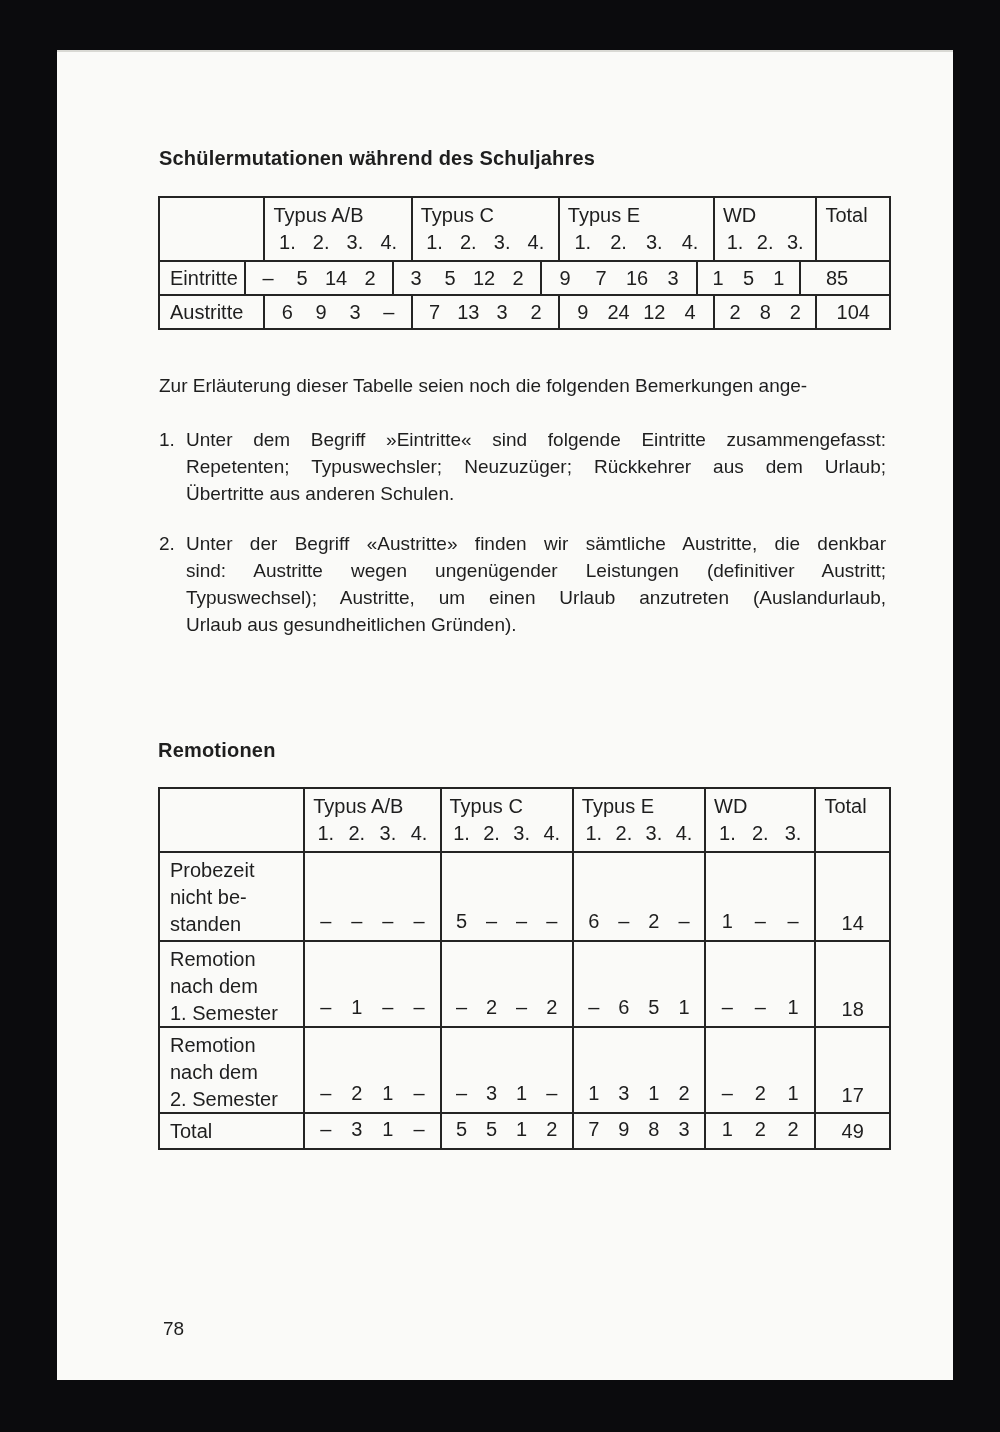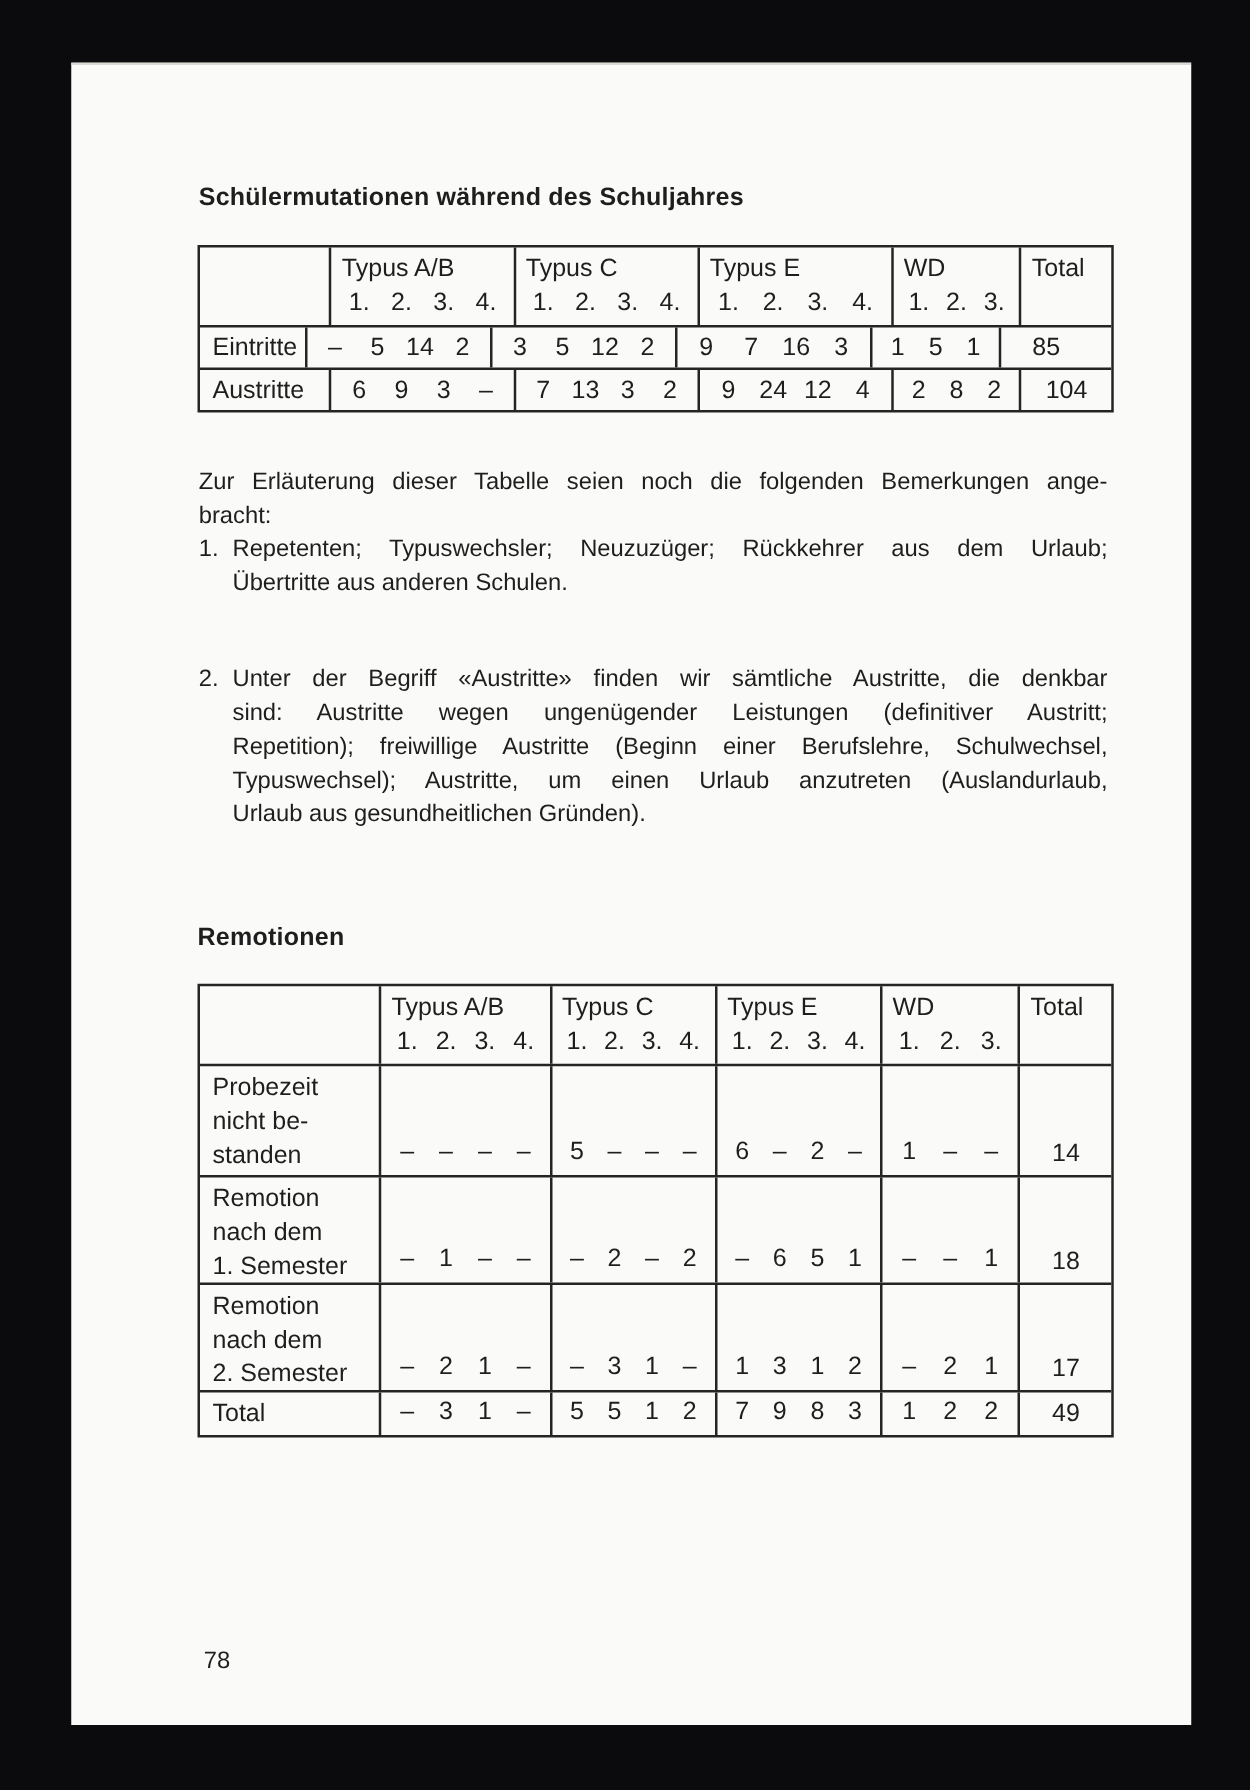--- a/index.html
+++ b/index.html
@@ -193,37 +193,36 @@
           </div>
         </div>
       <div class="td total-cell" style="width:74px">
           <span>104</span>
         </div>
     </div>
   </div>
 
   <div class="abs body-text jus" style="left:102px; top:322px; width:727px;">
       <div class="tline">Zur Erläuterung dieser Tabelle seien noch die folgenden Bemerkungen ange-</div>
-      <div class="tline">bracht:</div>
     </div>
 
   <div class="note body-text" style="left:102px; top:376px; width:727px;">
     <div class="marker">1.</div>
     <div class="lines jus">
+        <div class="tline">Unter dem Begriff »Eintritte« sind folgende Eintritte zusammengefasst:</div>
         <div class="tline">Repetenten; Typuswechsler; Neuzuzüger; Rückkehrer aus dem Urlaub;</div>
         <div class="tline">Übertritte aus anderen Schulen.</div>
       </div>
   </div>
 
   <div class="note body-text" style="left:102px; top:480px; width:727px;">
     <div class="marker">2.</div>
     <div class="lines jus">
         <div class="tline">Unter der Begriff «Austritte» finden wir sämtliche Austritte, die denkbar</div>
         <div class="tline">sind: Austritte wegen ungenügender Leistungen (definitiver Austritt;</div>
-        <div class="tline">Repetition); freiwillige Austritte (Beginn einer Berufslehre, Schulwechsel,</div>
         <div class="tline">Typuswechsel); Austritte, um einen Urlaub anzutreten (Auslandurlaub,</div>
         <div class="tline">Urlaub aus gesundheitlichen Gründen).</div>
       </div>
   </div>
 
   <div class="abs doc-title" style="left:101px; top:686px;">Remotionen</div>
 
   <div class="tbl t2" style="left:101px; top:737px; width:733px;">
     <div class="tr thead" style="height:62px">
       <div class="td label-cell" style="width:144px"></div>

